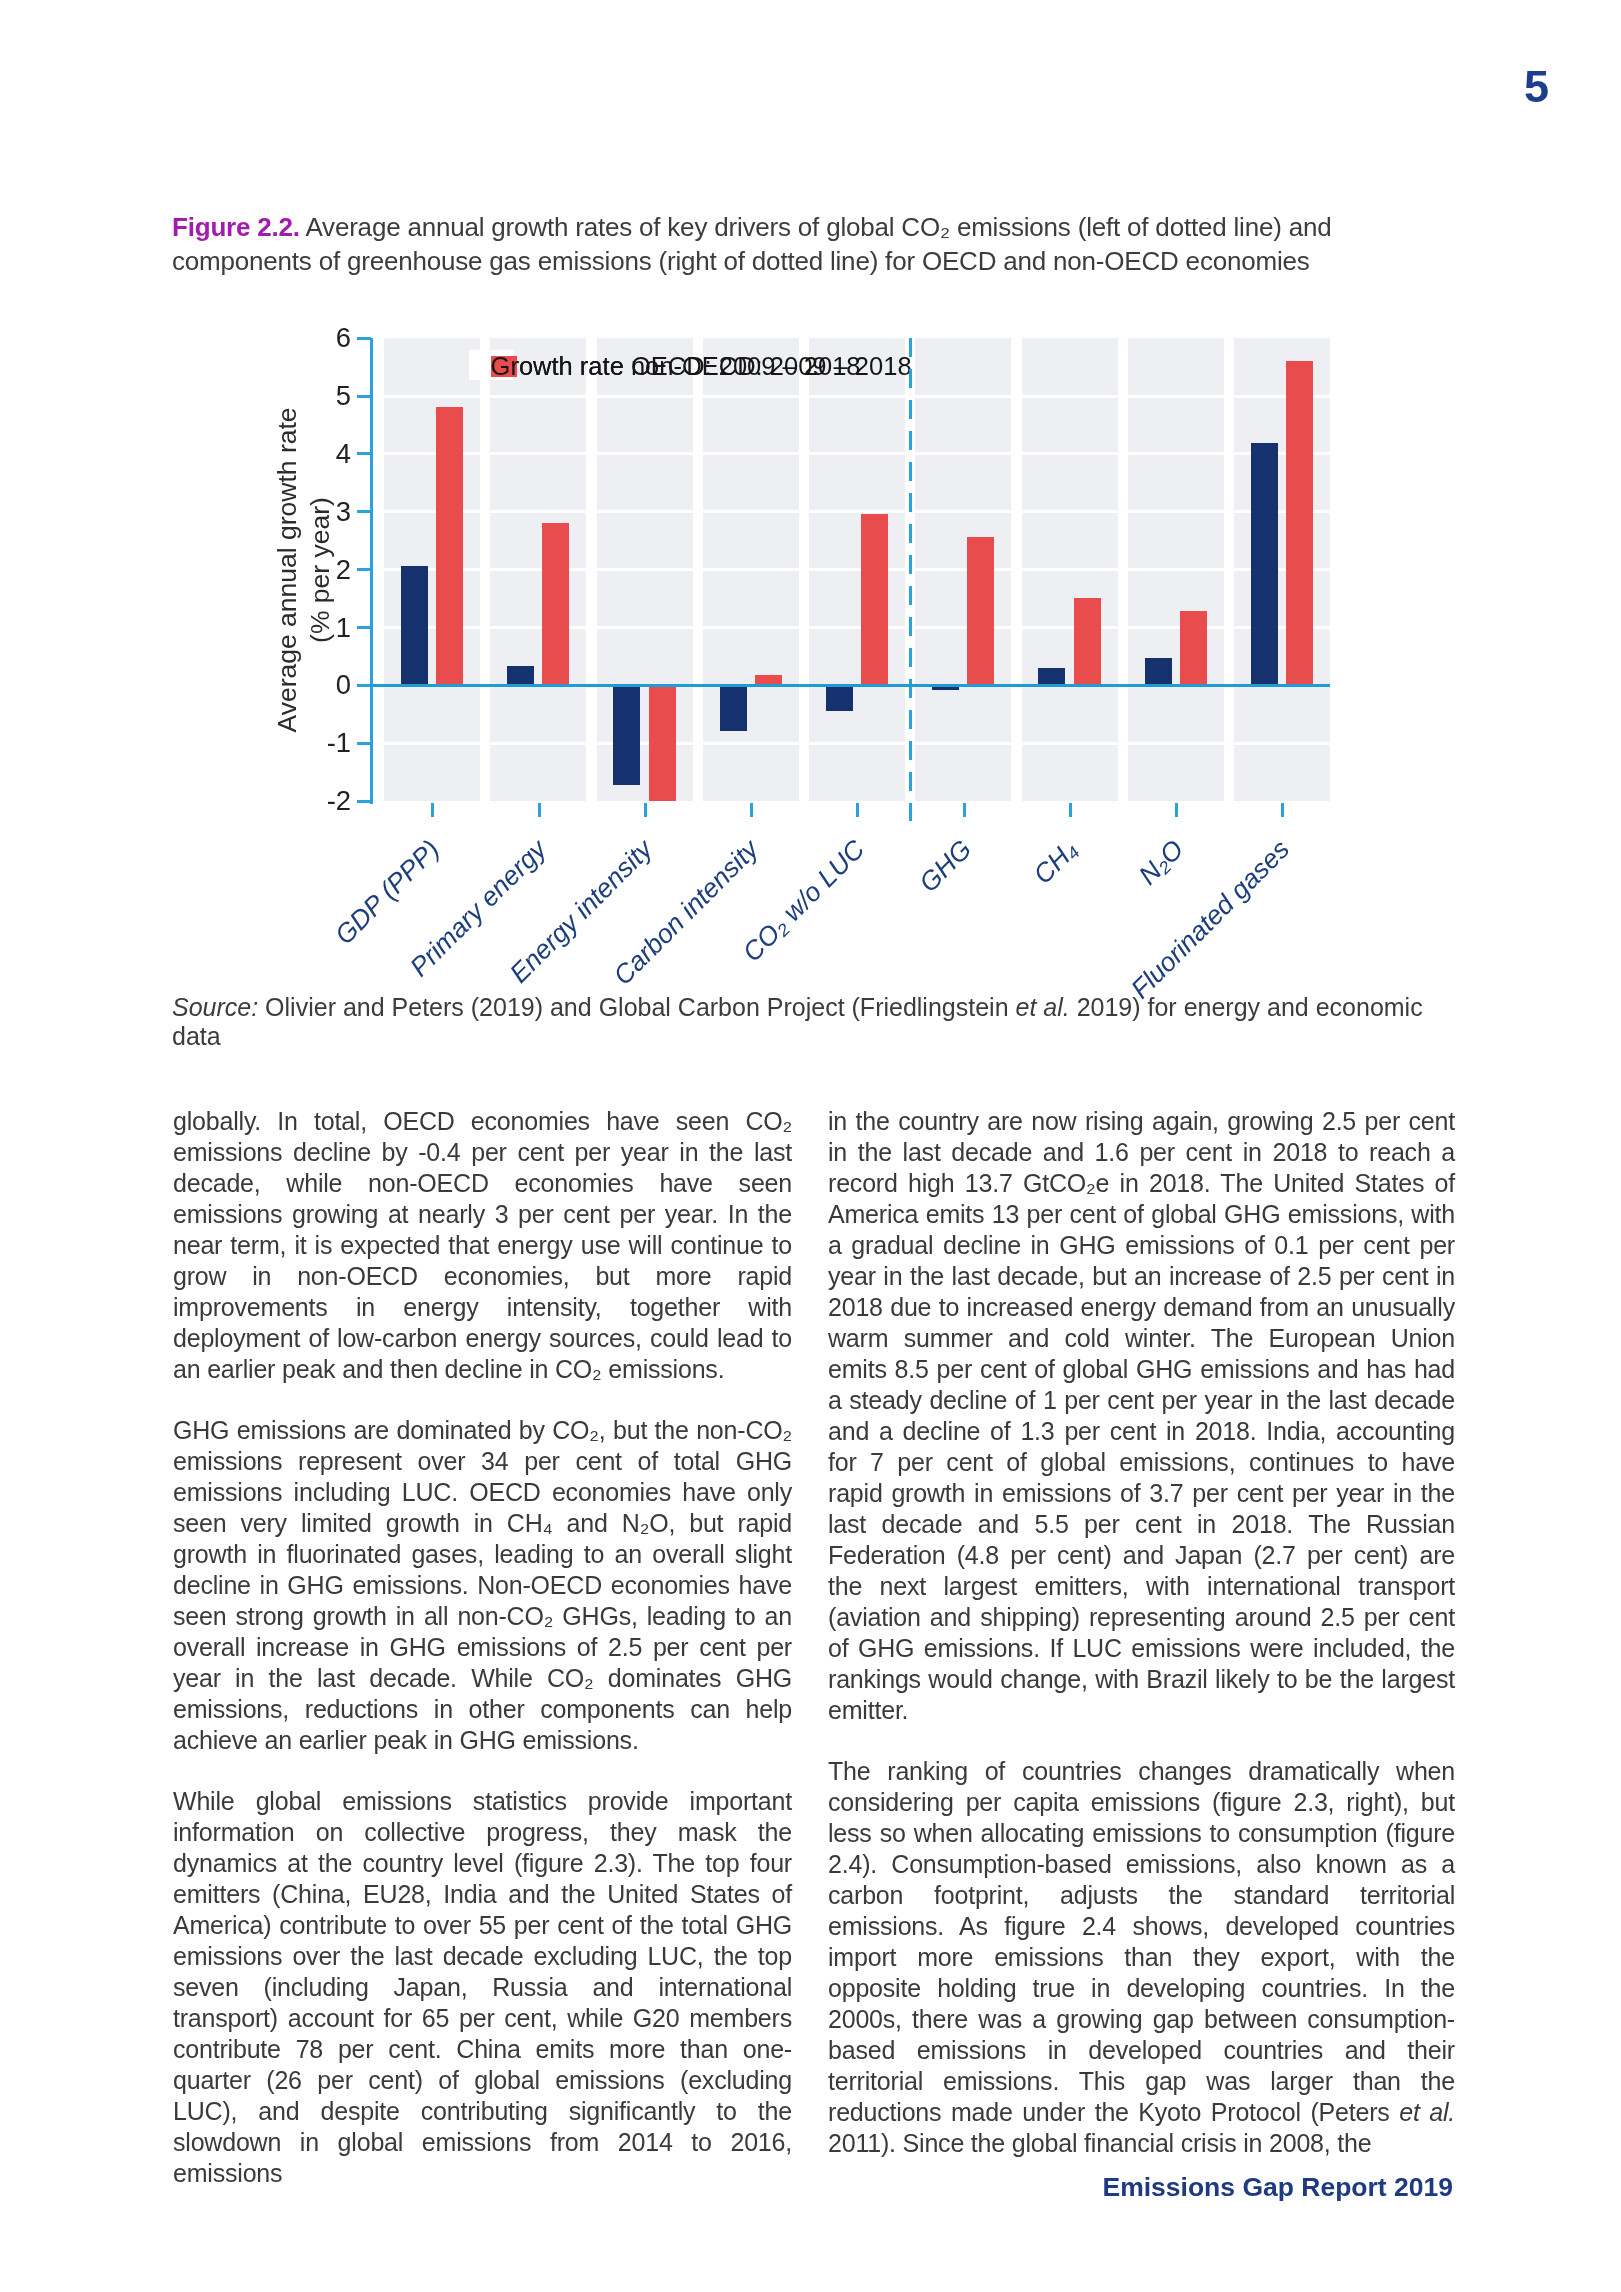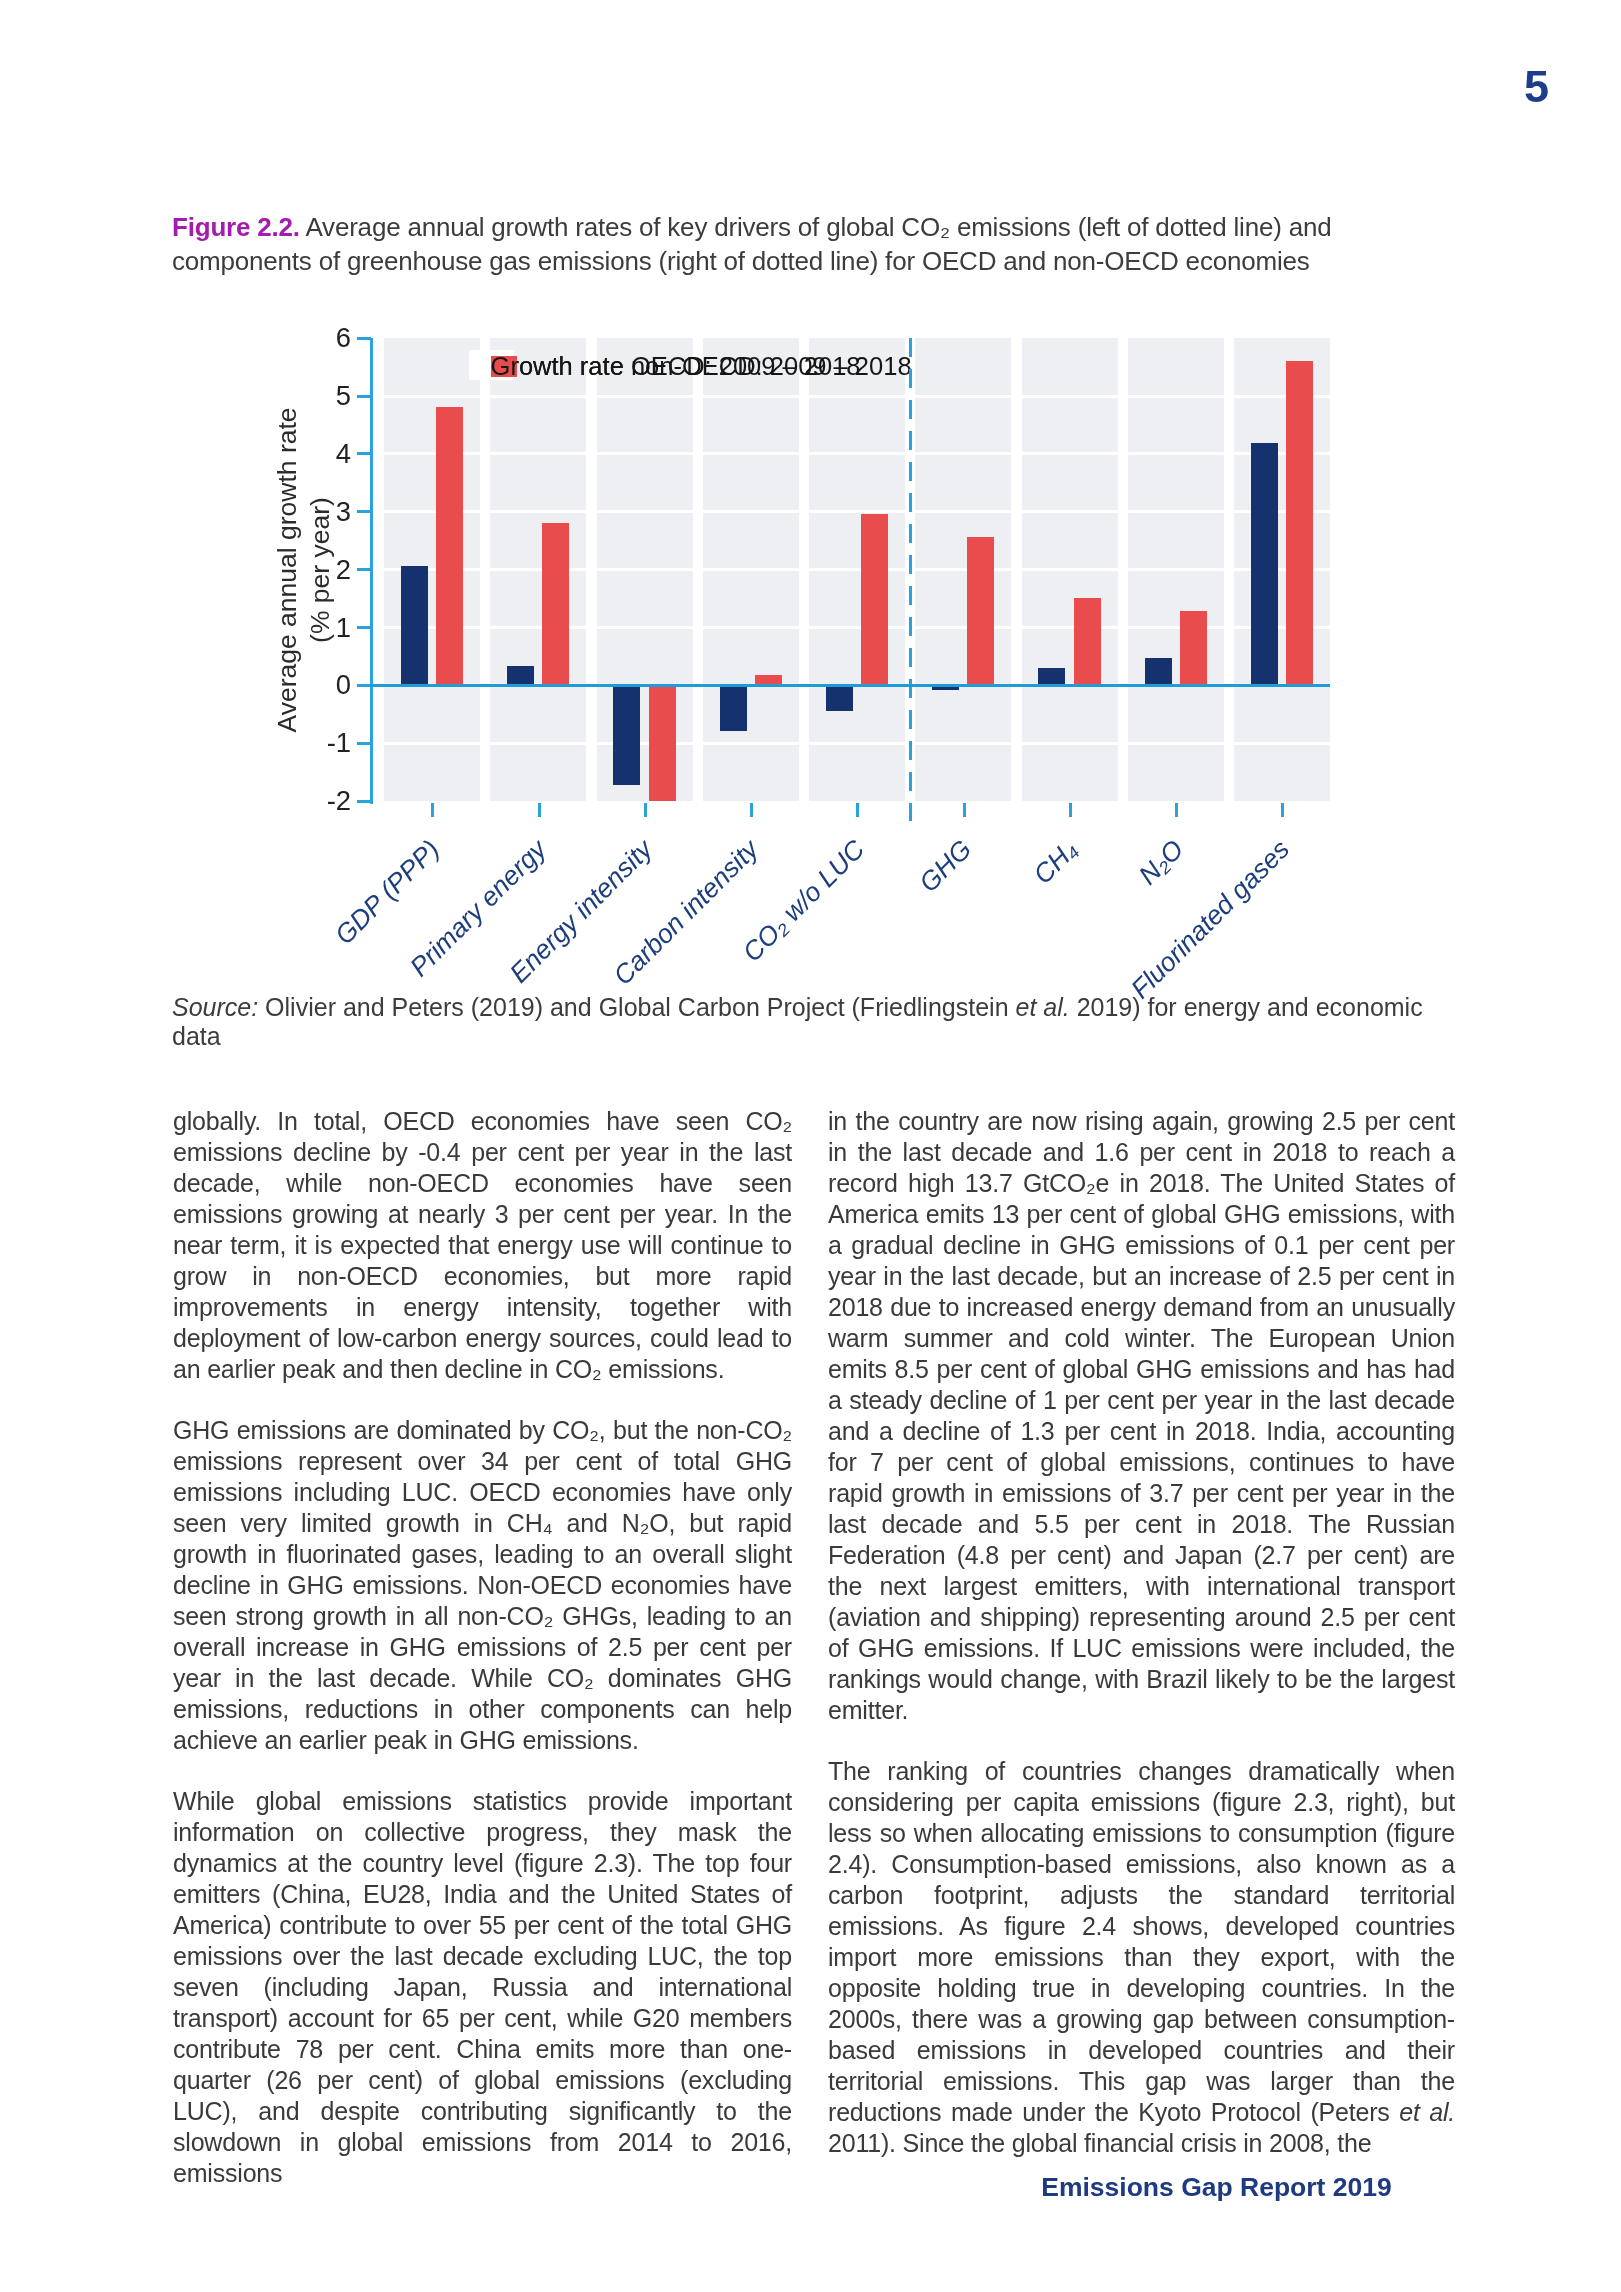--- a/index.html
+++ b/index.html
@@ -54,21 +54,21 @@
     font-size:25px; color:#3c3c3c;
   }
   .body-col{
     position:absolute; top:1106px; font-size:25px; line-height:31px;
     text-align:justify; color:#3a3a3a; letter-spacing:-0.2px;
   }
   .body-col-left{ left:173px; width:619px; }
   .body-col-right{ left:828px; width:627px; }
   .body-col p{ margin:0 0 30px 0; }
   .footer{
-    position:absolute; left:980px; top:2172px; width:473px; text-align:center;
+    position:absolute; left:980px; top:2172px; width:473px; text-align:right;
     font-size:26.5px; font-weight:bold; color:#1e3a80;
   }
 </style>
 </head>
 <body>
 
 <div class="page">
 
   <div class="page-number">5</div>
 

